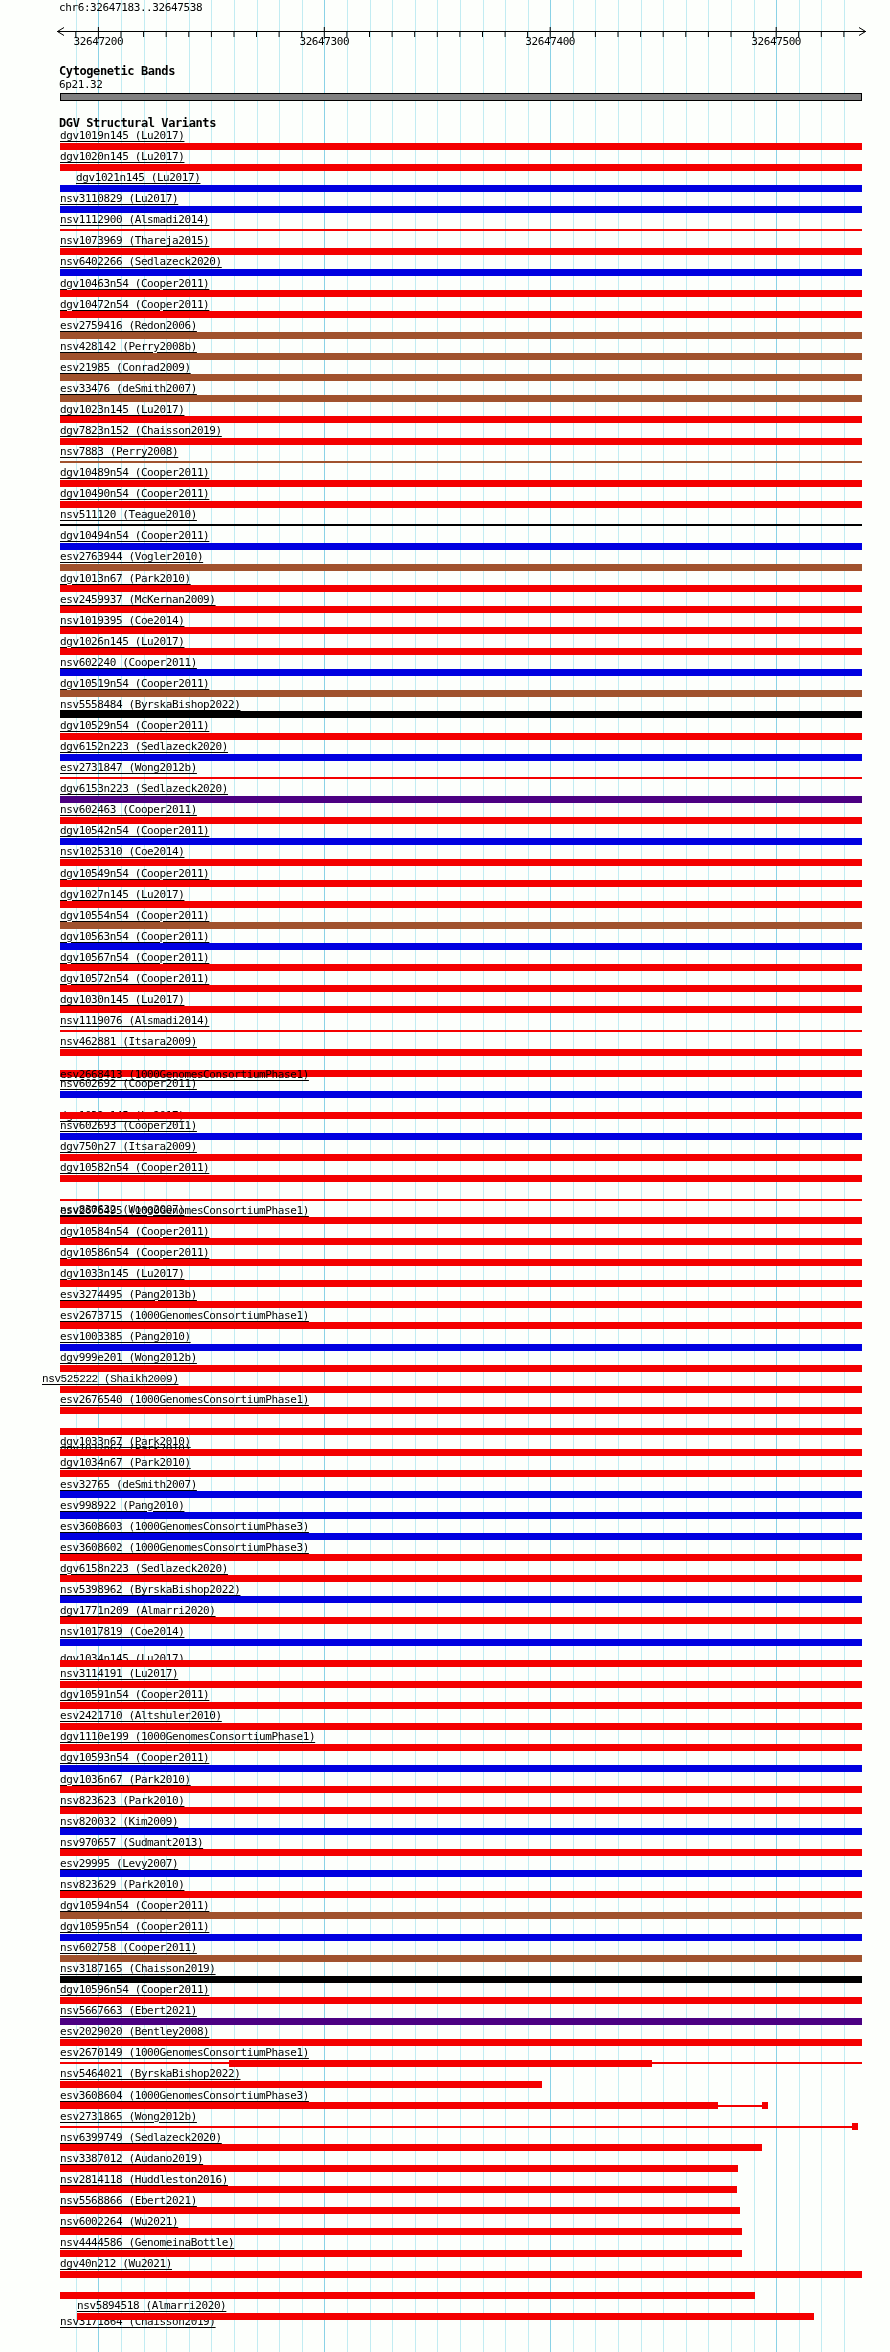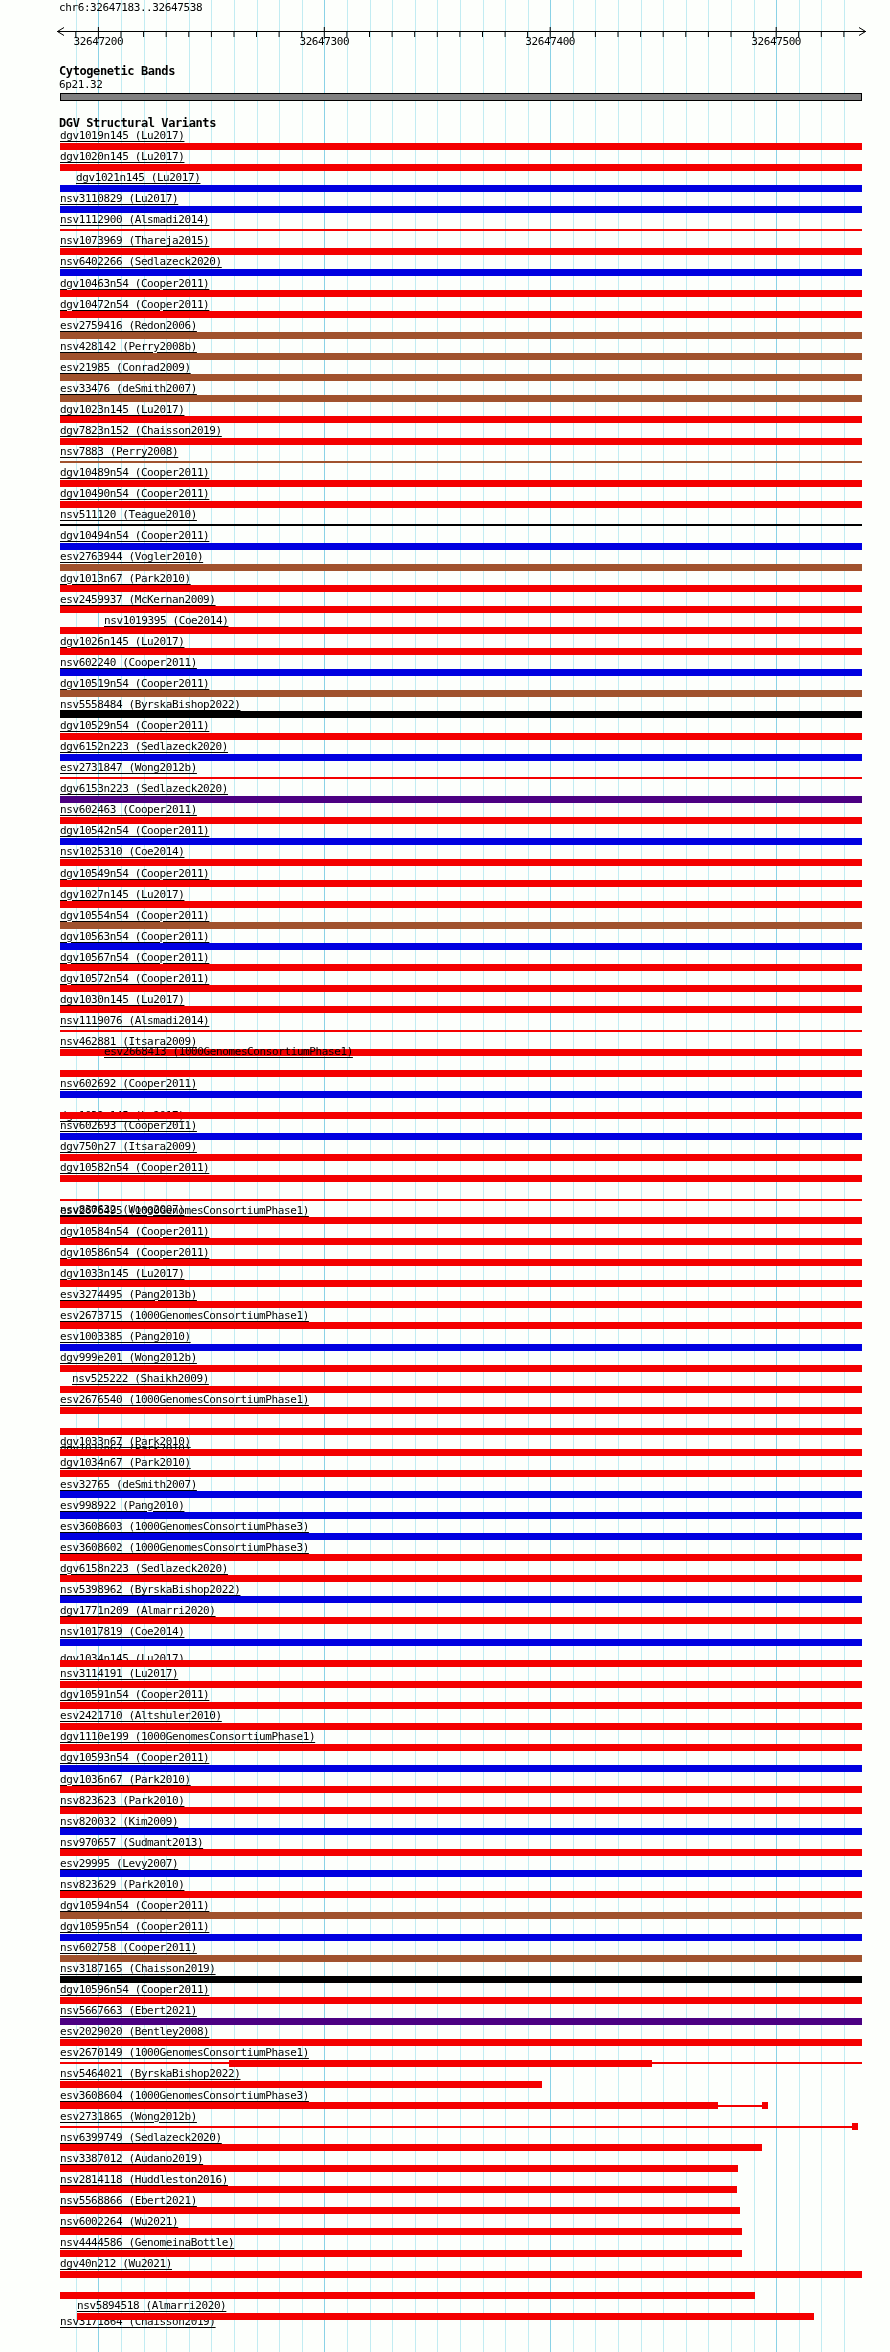--- a/index.html
+++ b/index.html
@@ -153,21 +153,21 @@
       <div class="txt vlabel" style="left: 60px; top: 509.3px;">nsv511120 (Teague2010)</div>
       <div class="bar" style="left: 60px; width: 802px; top: 524.3px; height: 2px; background: rgb(0, 0, 0);"></div>
       <div class="txt vlabel" style="left: 60px; top: 530.3px;">dgv10494n54 (Cooper2011)</div>
       <div class="bar" style="left: 60px; width: 802px; top: 542.8px; height: 7px; background: rgb(0, 0, 224);"></div>
       <div class="txt vlabel" style="left: 60px; top: 551.4px;">esv2763944 (Vogler2010)</div>
       <div class="bar" style="left: 60px; width: 802px; top: 563.9px; height: 7px; background: rgb(160, 82, 45);"></div>
       <div class="txt vlabel" style="left: 60px; top: 572.5px;">dgv1013n67 (Park2010)</div>
       <div class="bar" style="left: 60px; width: 802px; top: 585px; height: 7px; background: rgb(244, 0, 0);"></div>
       <div class="txt vlabel" style="left: 60px; top: 593.5px;">esv2459937 (McKernan2009)</div>
       <div class="bar" style="left: 60px; width: 802px; top: 606px; height: 7px; background: rgb(244, 0, 0);"></div>
-      <div class="txt vlabel" style="left: 60px; top: 614.6px; margin-left: 44px;">nsv1019395 (Coe2014)</div>
+      <div class="txt vlabel" style="left: 60px; top: 614.6px;">nsv1019395 (Coe2014)</div>
       <div class="bar" style="left: 60px; width: 802px; top: 627.1px; height: 7px; background: rgb(244, 0, 0);"></div>
       <div class="txt vlabel" style="left: 60px; top: 635.7px;">dgv1026n145 (Lu2017)</div>
       <div class="bar" style="left: 60px; width: 802px; top: 648.2px; height: 7px; background: rgb(244, 0, 0);"></div>
       <div class="txt vlabel" style="left: 60px; top: 656.8px;">nsv602240 (Cooper2011)</div>
       <div class="bar" style="left: 60px; width: 802px; top: 669.3px; height: 7px; background: rgb(0, 0, 224);"></div>
       <div class="txt vlabel" style="left: 60px; top: 677.8px;">dgv10519n54 (Cooper2011)</div>
       <div class="bar" style="left: 60px; width: 802px; top: 690.3px; height: 7px; background: rgb(160, 82, 45);"></div>
       <div class="txt vlabel" style="left: 60px; top: 698.9px;">nsv5558484 (ByrskaBishop2022)</div>
       <div class="bar" style="left: 60px; width: 802px; top: 711.4px; height: 7px; background: rgb(0, 0, 0);"></div>
       <div class="txt vlabel" style="left: 60px; top: 720px;">dgv10529n54 (Cooper2011)</div>
@@ -199,21 +199,21 @@
       <div class="txt vlabel" style="left: 60px; top: 993.9px;">dgv1030n145 (Lu2017)</div>
       <div class="bar" style="left: 60px; width: 802px; top: 1006.4px; height: 7px; background: rgb(244, 0, 0);"></div>
       <div class="txt vlabel" style="left: 60px; top: 1014.9px;">nsv1119076 (Alsmadi2014)</div>
       <div class="bar" style="left: 60px; width: 802px; top: 1029.9px; height: 2px; background: rgb(244, 0, 0);"></div>
       <div class="txt vlabel" style="left: 60px; top: 1036px;">nsv462881 (Itsara2009)</div>
       <div class="bar" style="left: 60px; width: 802px; top: 1048.5px; height: 7px; background: rgb(244, 0, 0);"></div>
       <div class="txt vlabel" style="left: 60px; top: 1110px;">dgv1032n145 (Lu2017)</div>
       <div class="bar" style="left: 60px; width: 802px; top: 1069.6px; height: 7px; background: rgb(244, 0, 0);"></div>
       <div class="txt vlabel" style="left: 60px; top: 1078.2px;">nsv602692 (Cooper2011)</div>
       <div class="bar" style="left: 60px; width: 802px; top: 1090.7px; height: 7px; background: rgb(0, 0, 224);"></div>
-      <div class="txt vlabel" style="left: 60px; top: 1046px; margin-left: 44px;">esv2668413 (1000GenomesConsortiumPhase1)</div>
+      <div class="txt vlabel" style="left: 60px; top: 1069px;">esv2668413 (1000GenomesConsortiumPhase1)</div>
       <div class="bar" style="left: 60px; width: 802px; top: 1111.7px; height: 7px; background: rgb(244, 0, 0);"></div>
       <div class="txt vlabel" style="left: 60px; top: 1120.3px;">nsv602693 (Cooper2011)</div>
       <div class="bar" style="left: 60px; width: 802px; top: 1132.8px; height: 7px; background: rgb(0, 0, 224);"></div>
       <div class="txt vlabel" style="left: 60px; top: 1141.4px;">dgv750n27 (Itsara2009)</div>
       <div class="bar" style="left: 60px; width: 802px; top: 1153.9px; height: 7px; background: rgb(244, 0, 0);"></div>
       <div class="txt vlabel" style="left: 60px; top: 1162.4px;">dgv10582n54 (Cooper2011)</div>
       <div class="bar" style="left: 60px; width: 802px; top: 1174.9px; height: 7px; background: rgb(244, 0, 0);"></div>
       <div class="txt vlabel" style="left: 60px; top: 1183.5px; margin-top: 20px;">nsv830632 (Wong2007)</div>
       <div class="bar" style="left: 60px; width: 802px; top: 1198.5px; height: 2px; background: rgb(244, 0, 0);"></div>
       <div class="txt vlabel" style="left: 60px; top: 1204.6px;">esv2676495 (1000GenomesConsortiumPhase1)</div>
@@ -225,21 +225,21 @@
       <div class="txt vlabel" style="left: 60px; top: 1267.8px;">dgv1033n145 (Lu2017)</div>
       <div class="bar" style="left: 60px; width: 802px; top: 1280.3px; height: 7px; background: rgb(244, 0, 0);"></div>
       <div class="txt vlabel" style="left: 60px; top: 1288.8px;">esv3274495 (Pang2013b)</div>
       <div class="bar" style="left: 60px; width: 802px; top: 1301.3px; height: 7px; background: rgb(244, 0, 0);"></div>
       <div class="txt vlabel" style="left: 60px; top: 1309.9px;">esv2673715 (1000GenomesConsortiumPhase1)</div>
       <div class="bar" style="left: 60px; width: 802px; top: 1322.4px; height: 7px; background: rgb(244, 0, 0);"></div>
       <div class="txt vlabel" style="left: 60px; top: 1331px;">esv1003385 (Pang2010)</div>
       <div class="bar" style="left: 60px; width: 802px; top: 1343.5px; height: 7px; background: rgb(0, 0, 224);"></div>
       <div class="txt vlabel" style="left: 60px; top: 1352.1px;">dgv999e201 (Wong2012b)</div>
       <div class="bar" style="left: 60px; width: 802px; top: 1364.6px; height: 7px; background: rgb(244, 0, 0);"></div>
-      <div class="txt vlabel" style="left: 72px; top: 1373.1px;">nsv525222 (Shaikh2009)</div>
+      <div class="txt vlabel" style="left: 42px; top: 1373.1px; font-family: Liberation Mono, monospace;">nsv525222 (Shaikh2009)</div>
       <div class="bar" style="left: 60px; width: 802px; top: 1385.6px; height: 7px; background: rgb(244, 0, 0);"></div>
       <div class="txt vlabel" style="left: 60px; top: 1394.2px;">esv2676540 (1000GenomesConsortiumPhase1)</div>
       <div class="bar" style="left: 60px; width: 802px; top: 1406.7px; height: 7px; background: rgb(244, 0, 0);"></div>
       <div class="txt vlabel" style="left: 60px; top: 1443px;">dgv1032n67 (Park2010)</div>
       <div class="bar" style="left: 60px; width: 802px; top: 1427.8px; height: 7px; background: rgb(244, 0, 0);"></div>
       <div class="txt vlabel" style="left: 60px; top: 1436.3px;">dgv1033n67 (Park2010)</div>
       <div class="bar" style="left: 60px; width: 802px; top: 1448.8px; height: 7px; background: rgb(244, 0, 0);"></div>
       <div class="txt vlabel" style="left: 60px; top: 1457.4px;">dgv1034n67 (Park2010)</div>
       <div class="bar" style="left: 60px; width: 802px; top: 1469.9px; height: 7px; background: rgb(244, 0, 0);"></div>
       <div class="txt vlabel" style="left: 60px; top: 1478.5px;">esv32765 (deSmith2007)</div>

